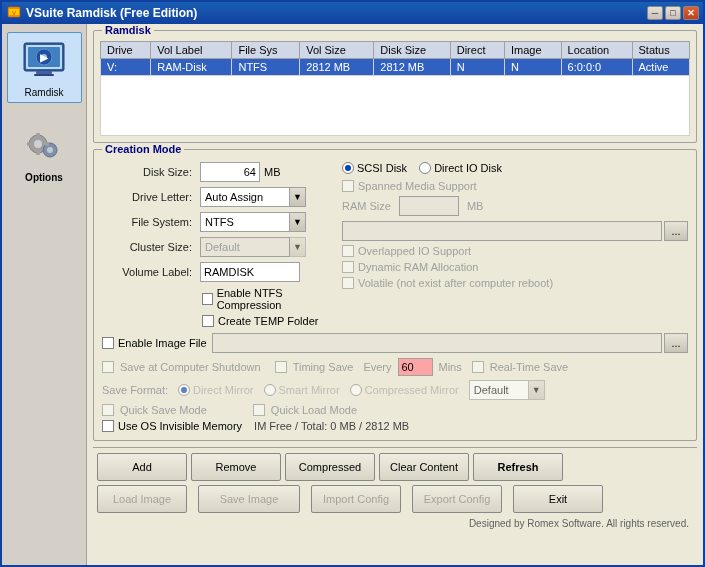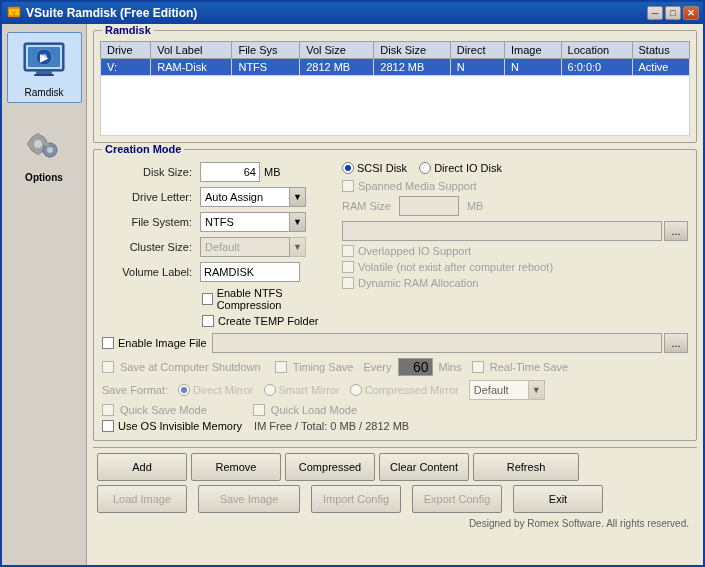--- a/index.html
+++ b/index.html
@@ -270,24 +270,24 @@
     }
 
     
     .save-row {
       display: flex; align-items: center; gap: 6px; margin-bottom: 4px;
       font-size: 11px;
     }
     .every-input {
       width: 35px; height: 18px;
       border: 1px solid #a0a0a0;
-      background: #737373;
-      font-size: 14px;
+      background: #fca5a5;
+      font-size: 11px;
       padding: 1px 3px;
-      text-align: right;
+      text-align: left;
     }
 
     
     .format-row {
       display: flex; align-items: center; gap: 10px;
       font-size: 11px; margin-bottom: 4px;
     }
 
     
     .disabled { color: #a0a0a0; }
@@ -521,26 +521,26 @@
                 <div class="browse-btn">...</div>
               </div>
 
               <div class="checkbox-row disabled">
                 <div class="checkbox-box" style="opacity:0.5;"></div>
                 <span class="disabled">Overlapped IO Support</span>
               </div>
 
               <div class="checkbox-row disabled">
                 <div class="checkbox-box" style="opacity:0.5;"></div>
-                <span class="disabled">Volatile (not exist after computer reboot)</span>
+                <span class="disabled">Dynamic RAM Allocation</span>
               </div>
 
               <div class="checkbox-row disabled">
                 <div class="checkbox-box" style="opacity:0.5;"></div>
-                <span class="disabled">Dynamic RAM Allocation</span>
+                <span class="disabled">Volatile (not exist after computer reboot)</span>
               </div>
             </div>
           </div>
 
           <div class="image-file-row">
             <div class="image-checkbox-label">
               <div class="checkbox-box"></div>
               <span>Enable Image File</span>
             </div>
             <input class="image-path-input disabled-input" type="text" disabled="" style="">
@@ -593,21 +593,21 @@
           </div>
         </div>
       </div>
 
       <div class="bottom-section">
         <div class="btn-row" style="padding: 5px 4px 2px 4px; gap:4px;">
           <button class="btn" style="width:90px;">Add</button>
           <button class="btn" style="width:90px;">Remove</button>
           <button class="btn" style="width:90px;">Compressed</button>
           <button class="btn" style="width:90px;">Clear Content</button>
-          <button class="btn" style="width:106px;">Refresh</button>
+          <button class="btn" style="width:90px;font-weight:bold;">Refresh</button>
         </div>
         <div class="btn-row" style="padding: 2px 4px 3px 4px; gap:11px;">
           <button class="btn" style="width:90px;" disabled="">Load Image</button>
           <button class="btn" style="width:102px;" disabled="">Save Image</button>
           <button class="btn" style="width:90px;" disabled="">Import Config</button>
           <button class="btn" style="width:90px;" disabled="">Export Config</button>
           <button class="btn" style="width:90px;">Exit</button>
         </div>
         <div class="footer-text">Designed by Romex Software. All rights reserved.</div>
       </div>

